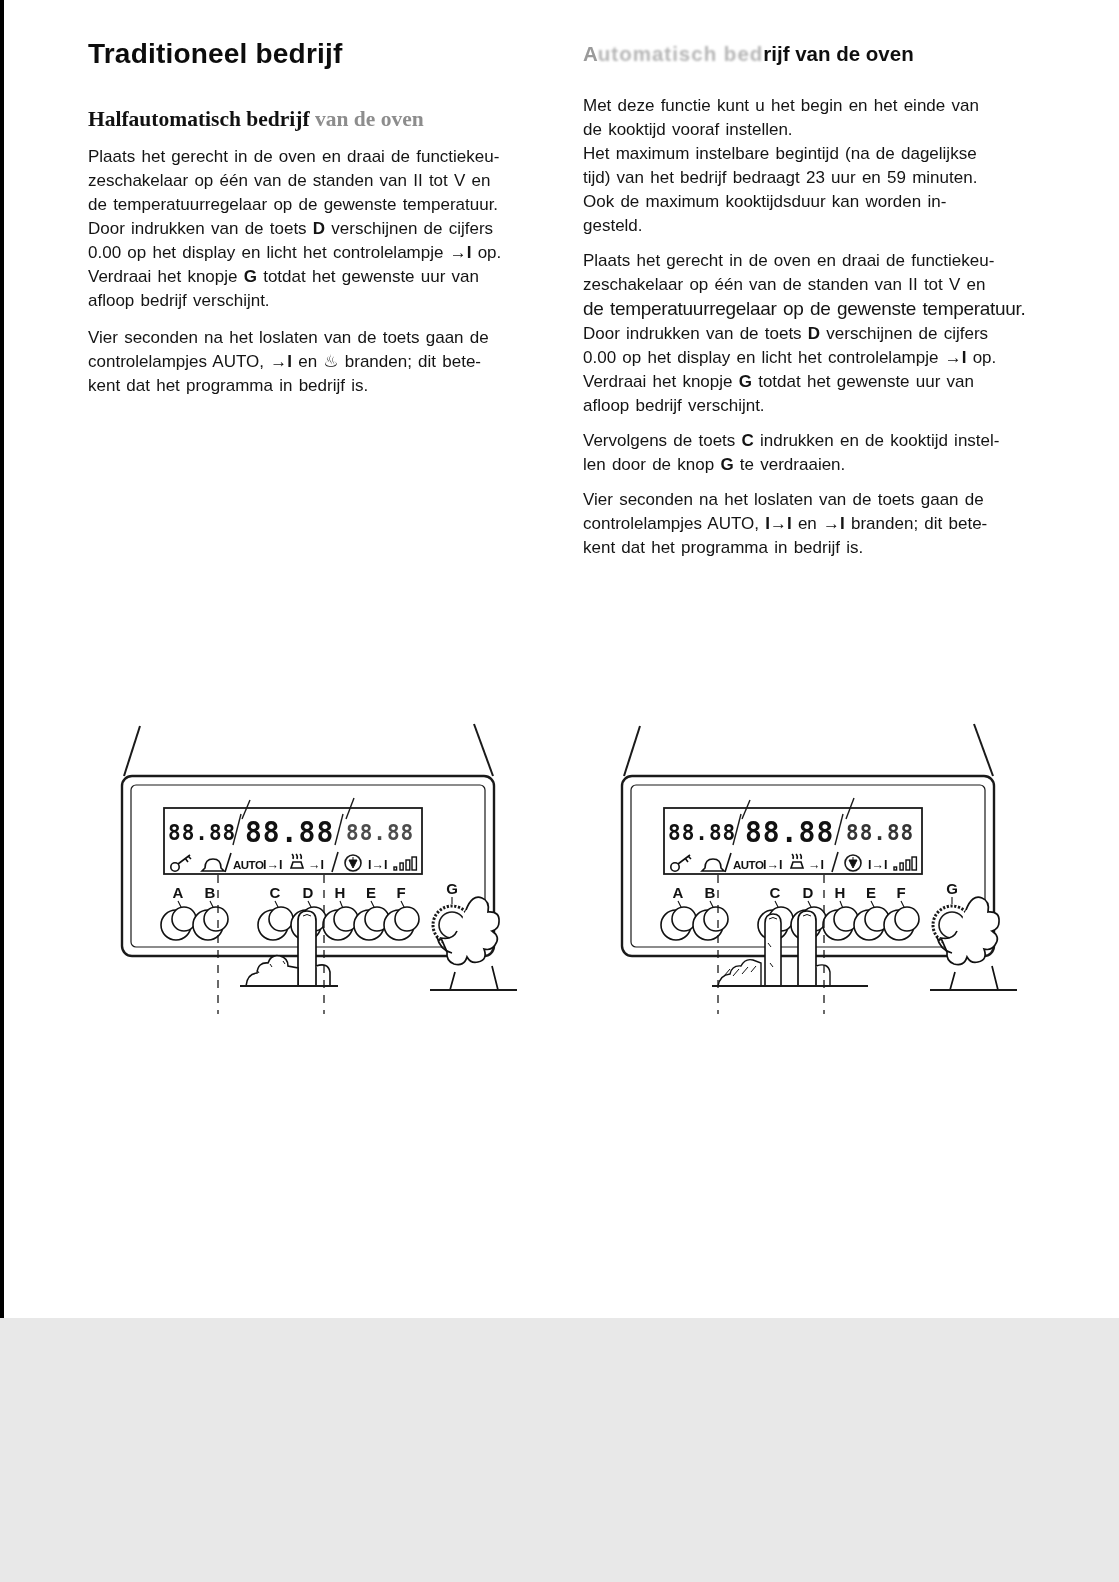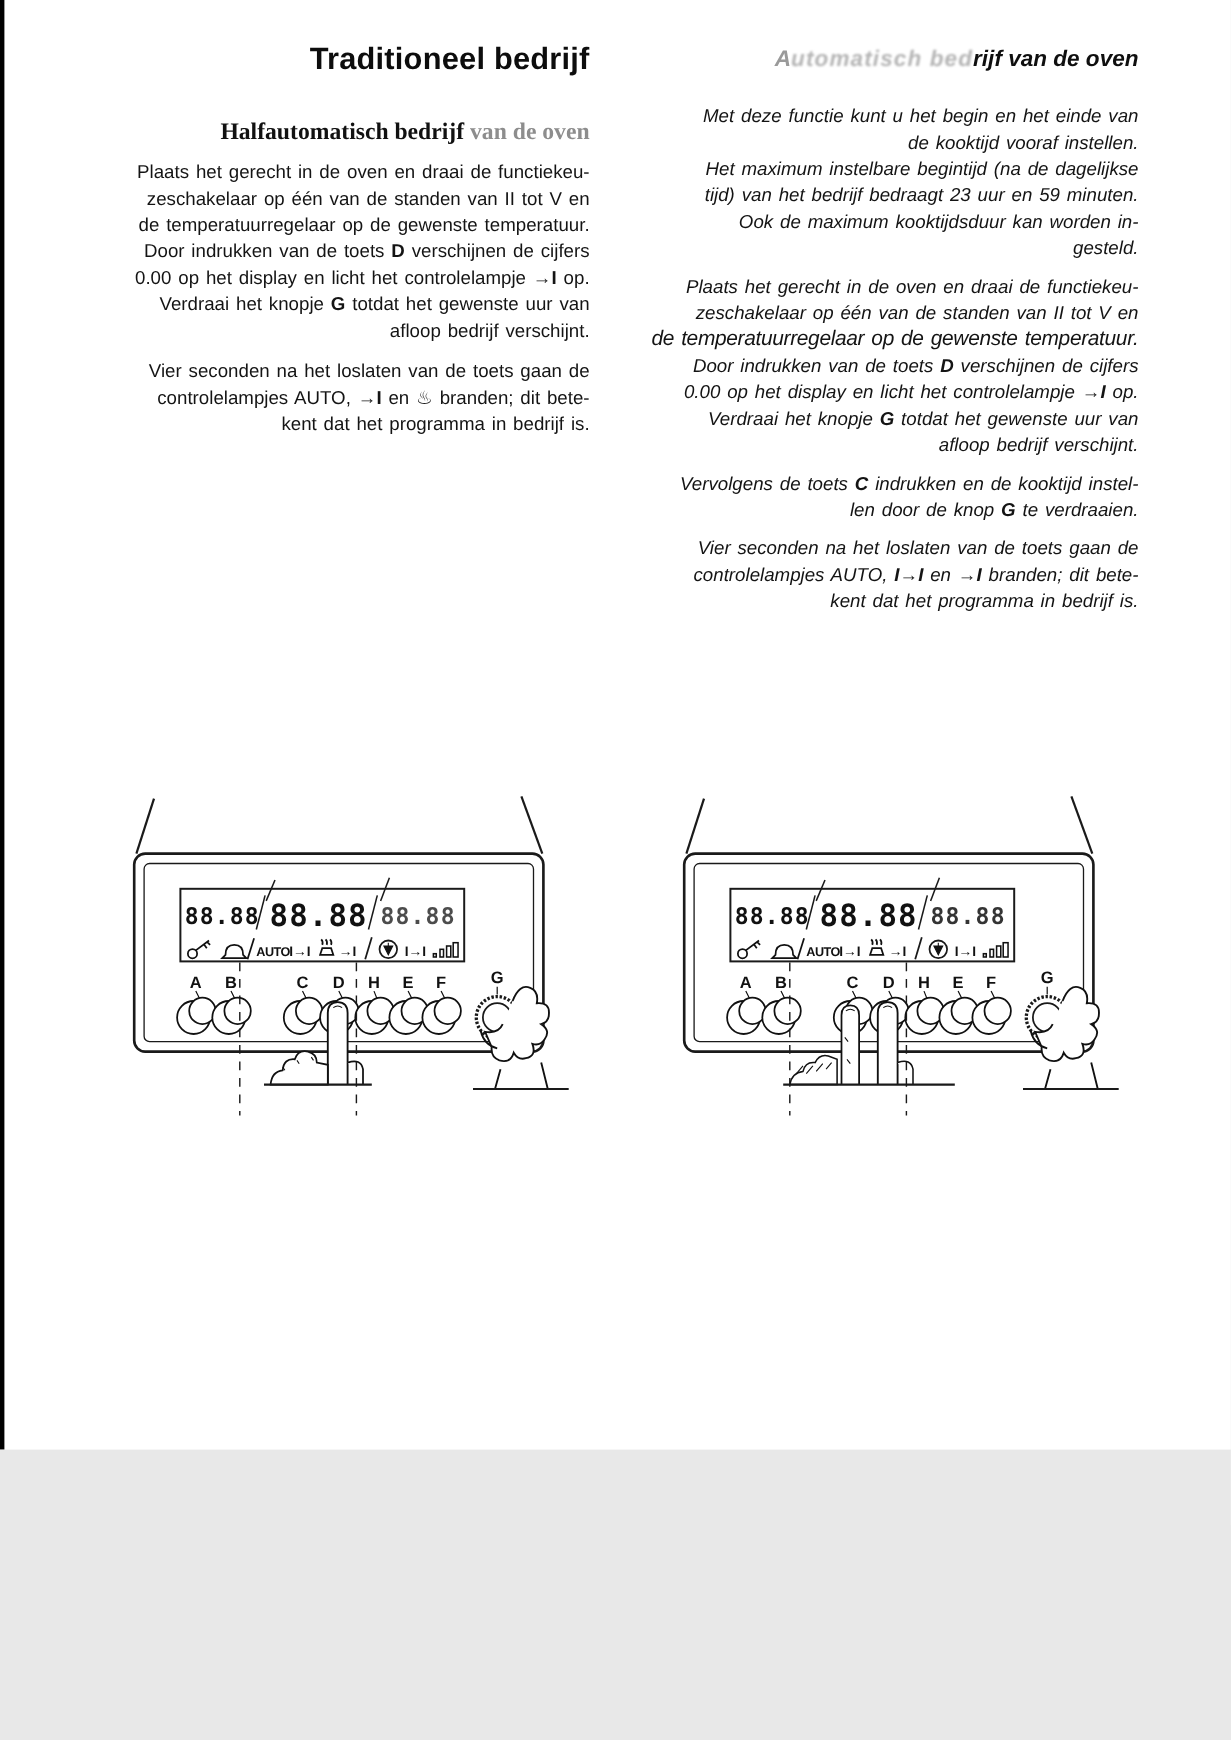--- a/index.html
+++ b/index.html
@@ -1,25 +1,24 @@
 <!DOCTYPE html>
 <html><head>
 <meta charset="utf-8">
 <style>
   html,body{margin:0;padding:0;background:#e8e8e8;}
   .page{
     position:relative;width:1119px;height:1318px;background:#ffffff;
     font-family:"Liberation Sans",sans-serif;color:#141414;overflow:hidden;
     margin:0 auto;
-    text-align:right;
   }
   .edge-bar{position:absolute;left:0;top:0;width:4px;height:100%;background:#000;}
   .col{position:absolute;top:0;}
   .col-left{left:88px;width:448px;}
-  .col-right{left:583px;width:452px;font-style:italic;}
+  .col-right{left:583px;width:452px;}
   h1.title{font-size:28px;font-weight:bold;letter-spacing:.2px;margin:38px 0 0 0;color:#0d0d0d;}
   h2.subhead{font-size:21.5px;font-weight:bold;margin:37px 0 0 0;color:#111;font-family:Liberation Serif, serif;}
   h2.subhead .faded{color:#8d8d8d;filter:blur(.3px);}
   h2.faded-head{font-size:20.5px;font-weight:bold;margin:42px 0 0 0;color:#0f0f0f;white-space:nowrap;}
   h2.faded-head .f1{color:#9a9a9a;filter:blur(.5px);}
   h2.faded-head .f2{color:#b5b5b5;filter:blur(.8px);letter-spacing:1px;}
   p.body{font-size:17px;line-height:24px;margin:13px 0 0 0;word-spacing:1.5px;}
   .col-right p.body{margin-top:11px;}
   p.body b{font-weight:bold;}
   .cond{font-size:19px;letter-spacing:-0.3px;font-weight:500;}

